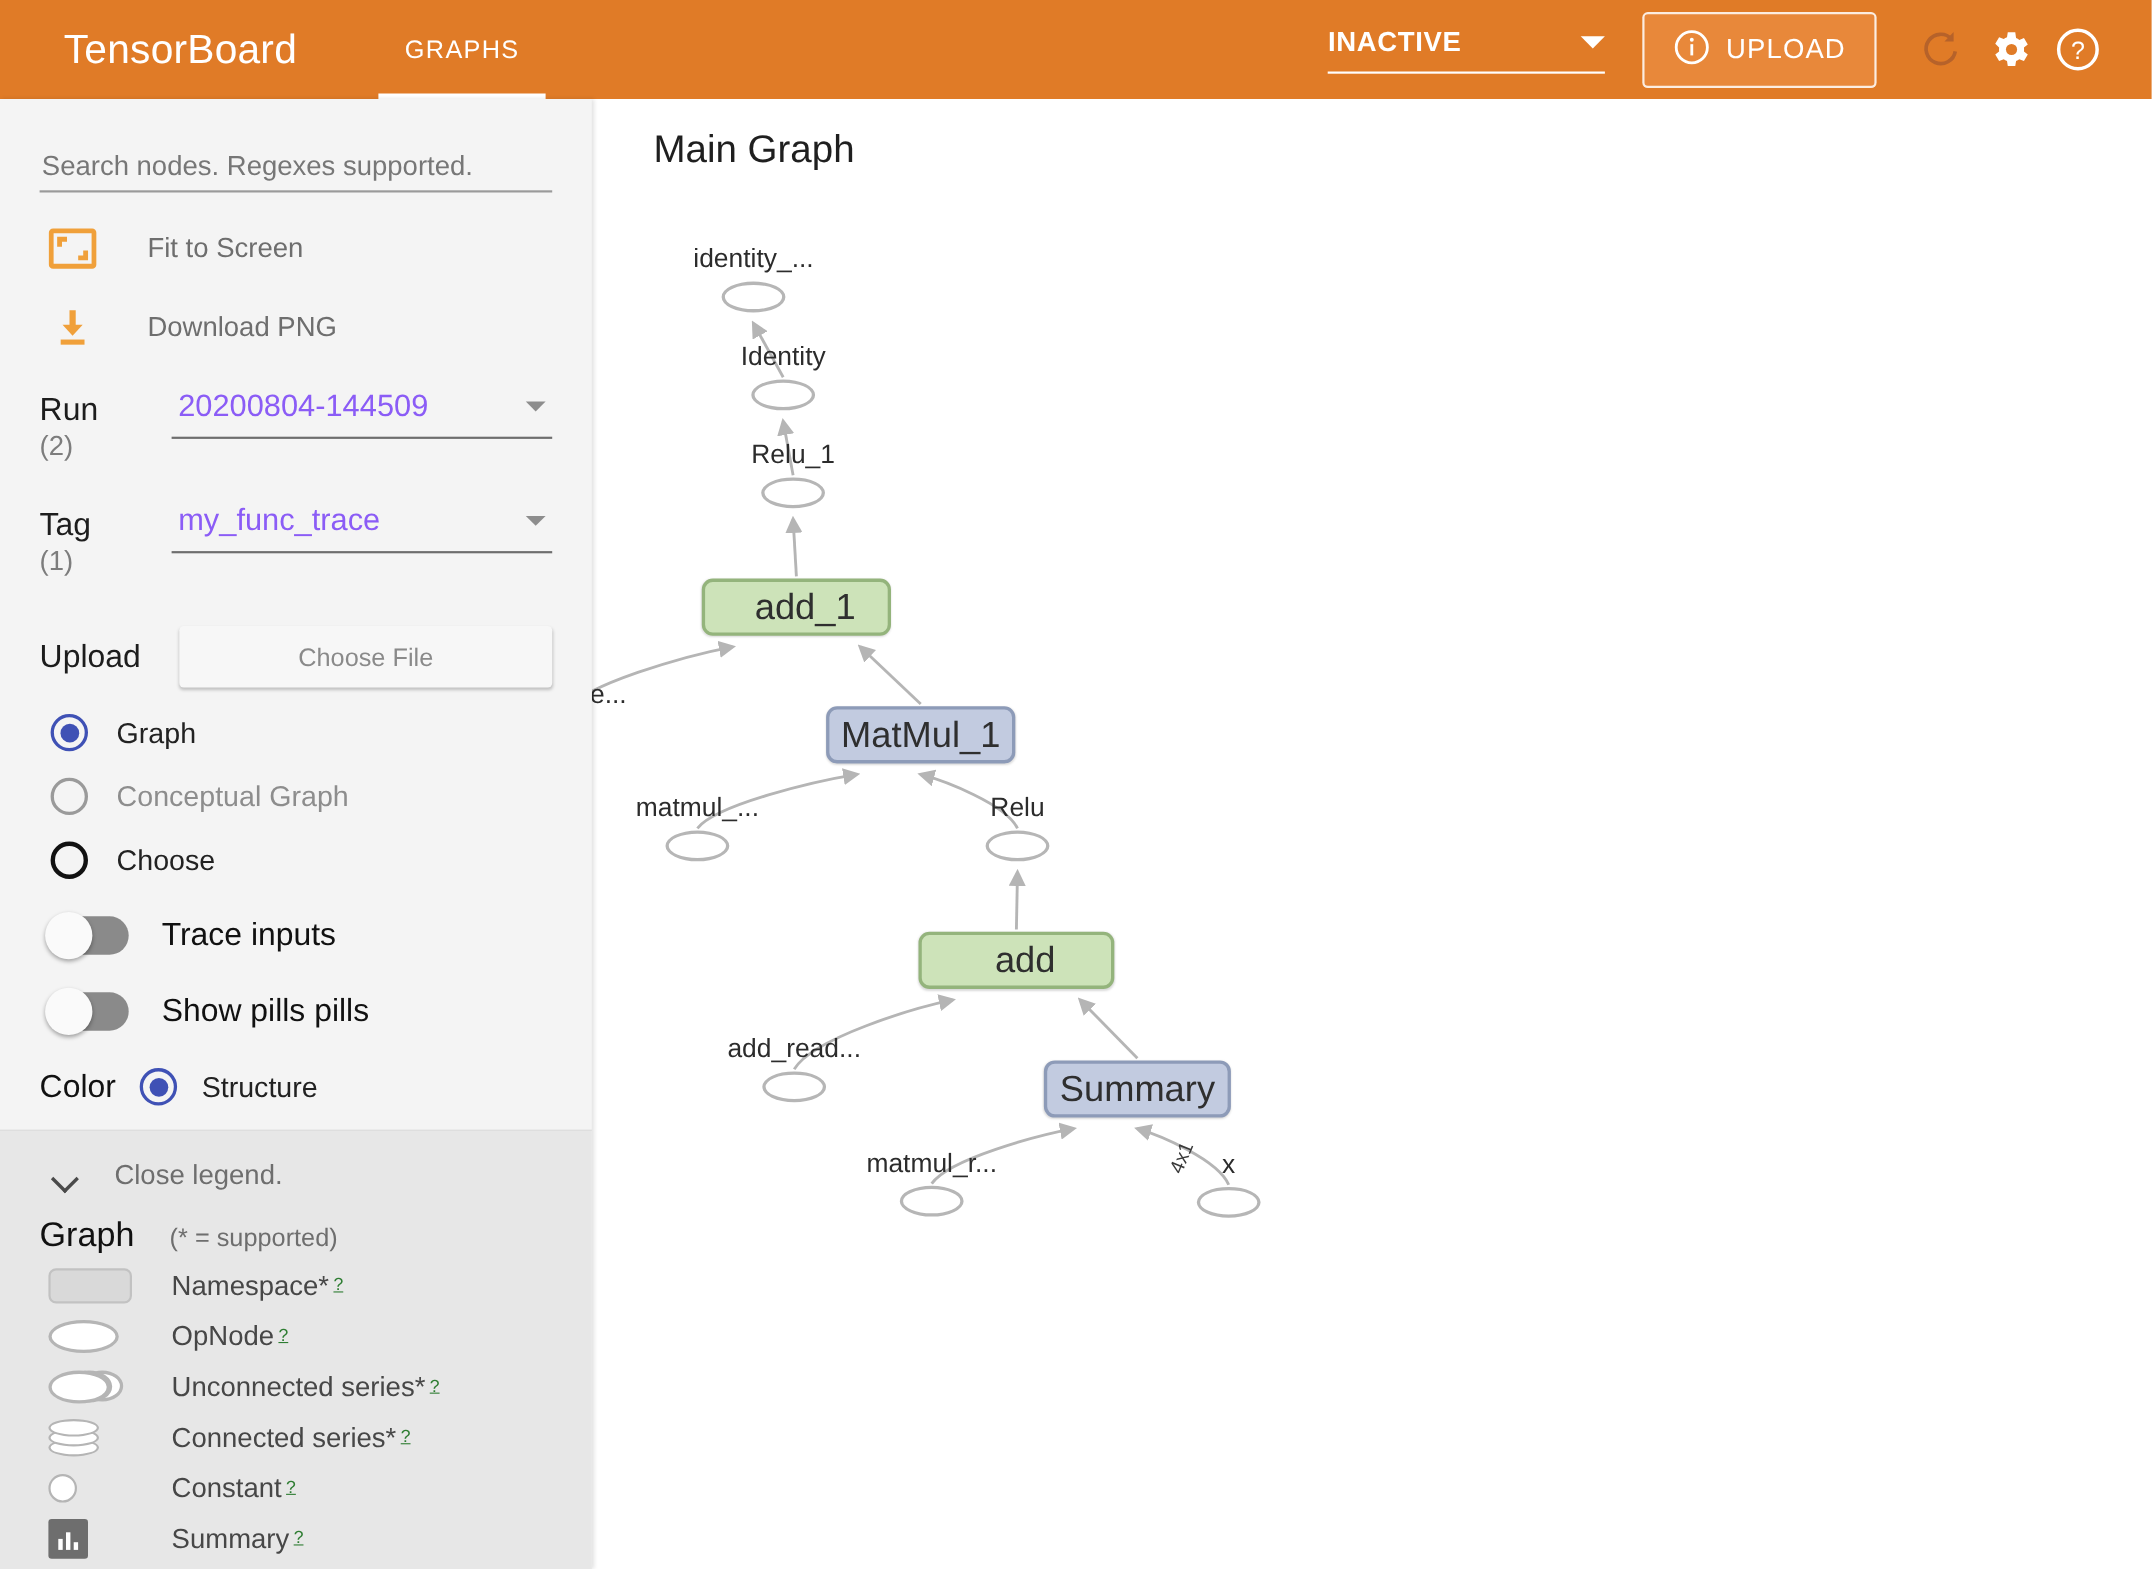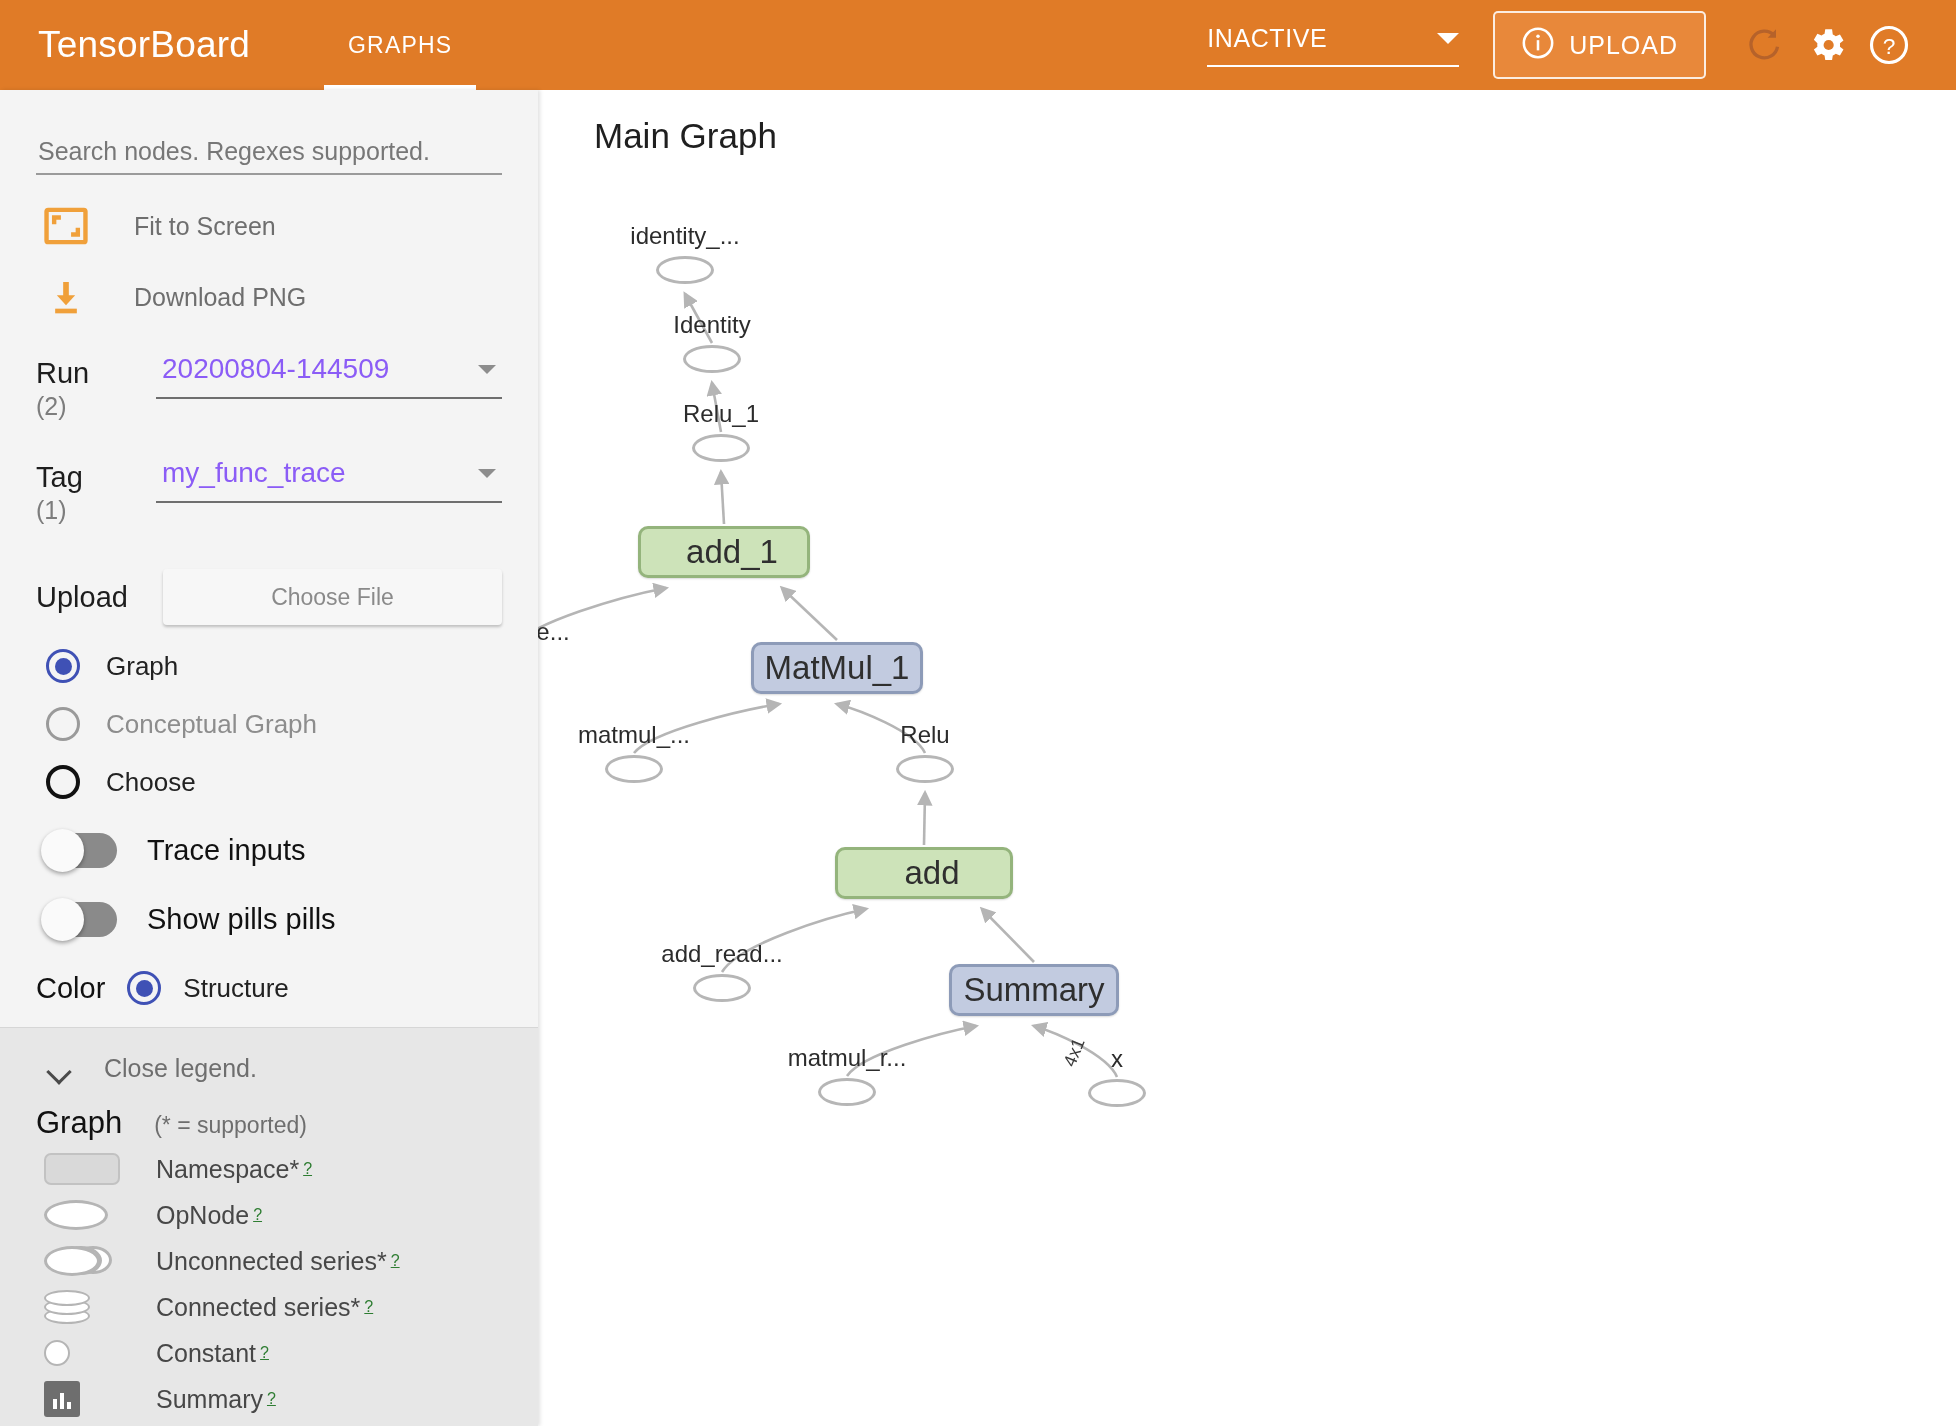--- a/index.html
+++ b/index.html
@@ -13,21 +13,21 @@
 
   
   .header {
     position: absolute; top: 0; left: 0;
     width: 1956px; height: 90px;
     background: #e07b27;
     display: flex; align-items: center;
     color: #ffffff;
   }
   .brand {
-    margin-left: 38px;
+    margin-left: 58px;
     font-size: 37px;
     letter-spacing: 0.2px;
     color: #ffffff;
     white-space: nowrap;
   }
   .tabs { margin-left: 74px; height: 90px; display: flex; align-items: center; }
   .tab {
     position: relative;
     height: 90px;
     display: flex; align-items: center;
@@ -53,20 +53,21 @@
     width: 252px;
     border-bottom: 2px solid #ffffff;
     padding-bottom: 12px;
     margin-right: 34px;
     display: flex; align-items: center;
     cursor: pointer;
   }
   .inactive-label {
     font-size: 25px; letter-spacing: 0.6px;
     color: #ffffff;
+    font-weight: bold;
   }
   .caret-down {
     margin-left: auto;
     width: 0; height: 0;
     border-left: 11px solid transparent;
     border-right: 11px solid transparent;
     border-top: 11px solid #ffffff;
   }
   .upload-btn {
     display: flex; align-items: center; gap: 14px;

